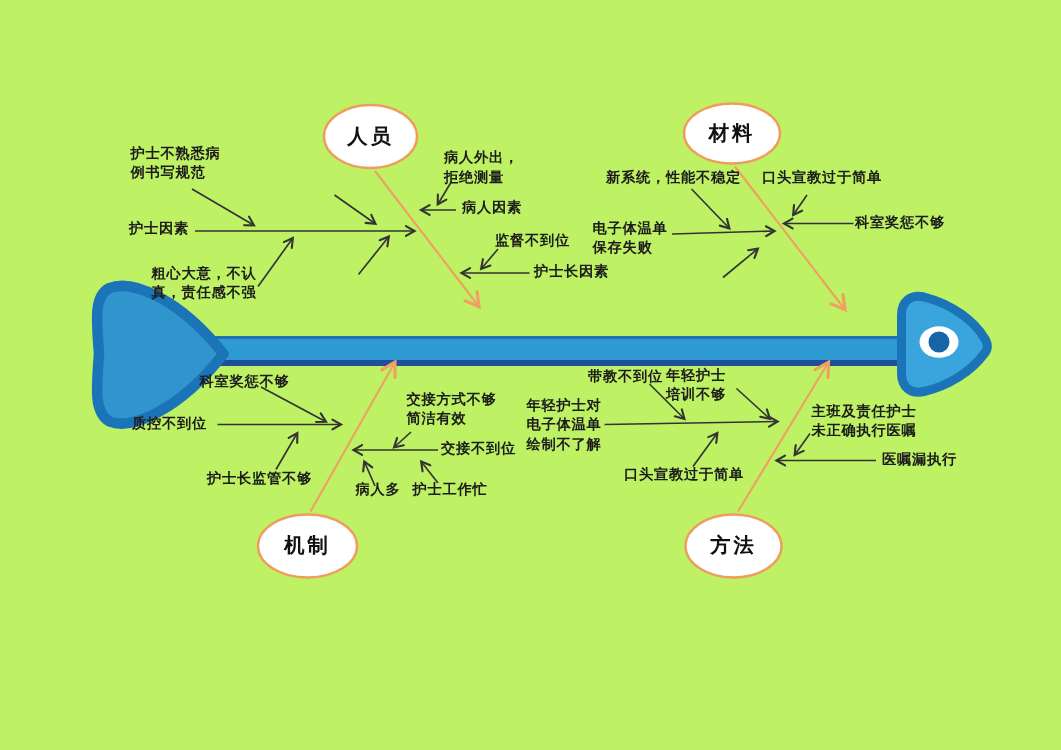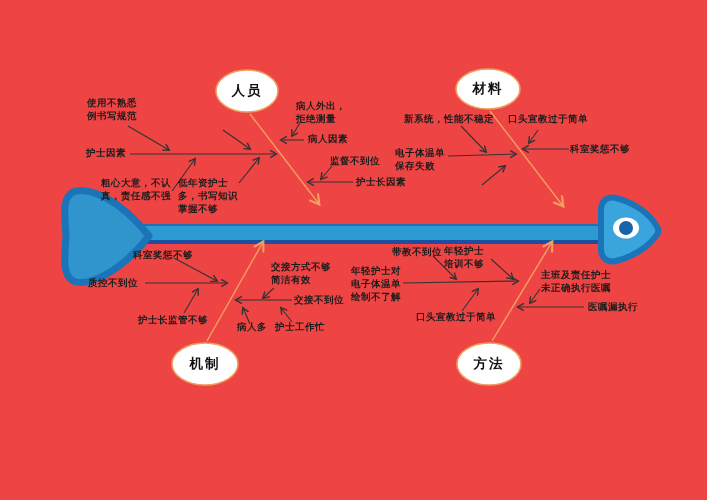--- a/index.html
+++ b/index.html
@@ -1,17 +1,17 @@
 <!DOCTYPE html>
 <html><head>
 <meta charset="utf-8">
 <style>
   html,body{margin:0;padding:0;background:#fff;}
   #stage{
-    position:relative;width:707px;height:500px;background:#ef4444;
+    position:relative;width:707px;height:500px;background:#bef264;
     font-family:"DejaVu Sans","Liberation Sans",sans-serif;overflow:hidden;
   }
   #bones{position:absolute;left:0;top:0;}
   .lbl{
     position:absolute;font-size:9.5px;font-weight:bold;color:#1c1c1c;
     line-height:1.35;white-space:pre-line;letter-spacing:0.5px;
   }
   .cat{
     position:absolute;transform:translate(-50%,-50%);
     font-size:13.5px;font-weight:bold;color:#111;letter-spacing:2px;
@@ -87,28 +87,25 @@
       <line x1="540" y1="289" x2="530" y2="303" marker-end="url(#ah)"></line>
       <line x1="584" y1="307" x2="518" y2="307" marker-end="url(#ah)"></line>
     </g>
   </svg>
 
   <div class="cat" style="left:247px;top:91px">人员</div>
   <div class="cat" style="left:488px;top:89px">材料</div>
   <div class="cat" style="left:205px;top:364px">机制</div>
   <div class="cat" style="left:489px;top:364px">方法</div>
 
-  <div class="lbl" style="left:87px;top:97px">使用不熟悉
+  <div class="lbl" style="left:87px;top:97px">护士不熟悉病
 例书写规范</div>
   <div class="lbl" style="left:86px;top:147px">护士因素</div>
   <div class="lbl" style="left:101px;top:177px">粗心大意，不认
 真，责任感不强</div>
-  <div class="lbl" style="left:178px;top:177px">低年资护士
-多，书写知识
-掌握不够</div>
   <div class="lbl" style="left:296px;top:100px">病人外出，
 拒绝测量</div>
   <div class="lbl" style="left:308px;top:133px">病人因素</div>
   <div class="lbl" style="left:330px;top:155px">监督不到位</div>
   <div class="lbl" style="left:356px;top:176px">护士长因素</div>
   <div class="lbl" style="left:404px;top:113px">新系统，性能不稳定</div>
   <div class="lbl" style="left:395px;top:147px">电子体温单
 保存失败</div>
   <div class="lbl" style="left:508px;top:113px">口头宣教过于简单</div>
   <div class="lbl" style="left:570px;top:143px">科室奖惩不够</div>

